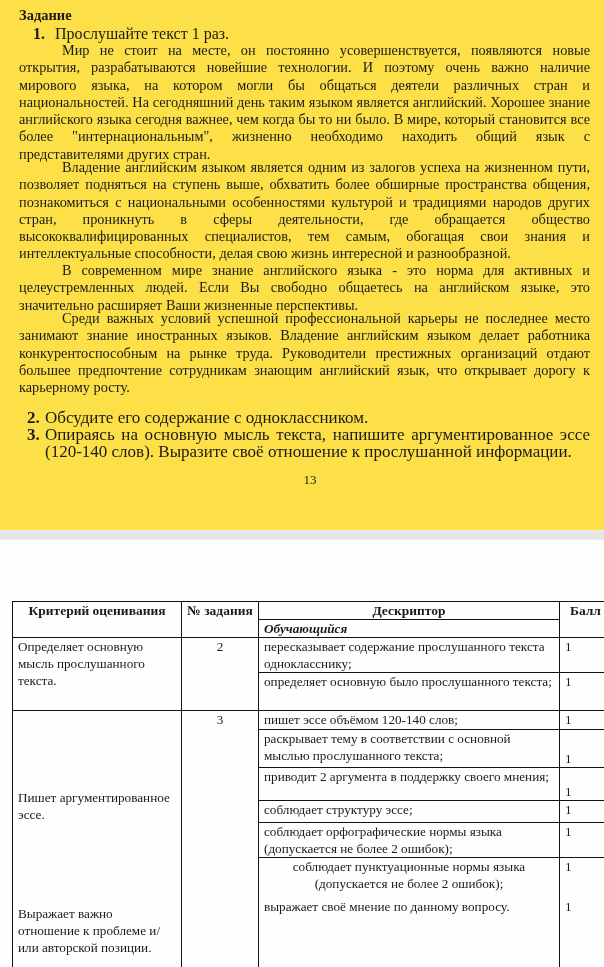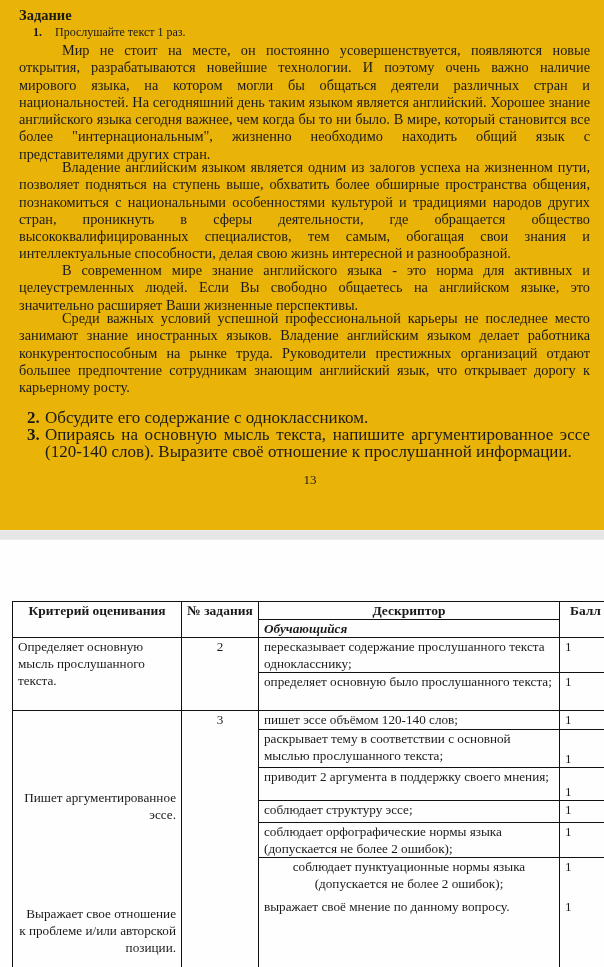--- a/index.html
+++ b/index.html
@@ -1,24 +1,24 @@
 <!DOCTYPE html>
 <html><head>
 <meta charset="utf-8">
 <style>
   * { box-sizing: border-box; margin: 0; padding: 0; }
   html, body { width: 604px; height: 967px; overflow: hidden; background: #ffffff; }
   body { position: relative; font-family: "Liberation Serif", "DejaVu Serif", serif; color: #1a1a1a; }
 
-  .page1 { position: absolute; left: 0; top: 0; width: 604px; height: 530px; background: #eab308; }
+  .page1 { position: absolute; left: 0; top: 0; width: 604px; height: 530px; background: #fde047; }
   .gap { position: absolute; left: 0; top: 530px; width: 604px; height: 10px; background: #e6e6e6; border-top: 1px solid #ededed; border-bottom: 1px solid #ededed; }
   .page2 { position: absolute; left: 0; top: 540px; width: 604px; height: 427px; background: #fefefe; }
 
   .heading { position: absolute; left: 19px; top: 7px; font-weight: bold; font-size: 14.5px; }
-  .item1 { position: absolute; left: 33px; top: 25px; font-size: 12px; }
+  .item1 { position: absolute; left: 33px; top: 25px; font-size: 16px; }
   .num { font-weight: bold; display: inline-block; width: 22px; }
 
   .body-text { position: absolute; left: 19px; width: 571px; font-size: 14.3px; line-height: 17.3px; text-align: justify; }
   .body-text p { text-indent: 43px; }
   .p1 { top: 42px; }
   .p2 { top: 159px; }
   .p3 { top: 262px; }
   .p4 { top: 310px; }
 
   .task { position: absolute; left: 27px; width: 563px; font-size: 17px; line-height: 17.3px; text-align: justify; padding-left: 18px; text-indent: -18px; }
@@ -32,21 +32,21 @@
   table.rubric td, table.rubric th { border: 1px solid #111; vertical-align: top; padding: 0 5px; }
   table.rubric th { font-weight: bold; font-size: 13.5px; text-align: center; height: 17px; padding-top: 0; }
   .c1 { width: 169px; }
   .c2 { width: 77px; }
   .c3 { width: 301px; }
   .c4 { width: 73px; }
   .center { text-align: center; }
   .italic-b { font-weight: bold; font-style: italic; }
   td.crit { padding-left: 15px; padding-top: 2px; }
   td.score { text-align: left; padding-left: 20px; }
-  .crit-block { display: block; text-align: right; }
+  .crit-block { display: block; }
   .spacer-b { display: block; height: 82px; }
   .score-bottom { vertical-align: bottom !important; }
   .nobot { border-bottom: none !important; text-align: center; }
   .notop { border-top: none !important; }
 </style>
 </head>
 <body>
 
 <div class="page1">
   <div class="heading">Задание</div>
@@ -107,21 +107,21 @@
   </tr>
   <tr style="height:38px;">
     <td>определяет основную было прослушанного текста;</td>
     <td class="score">1</td>
   </tr>
 
   <tr style="height:19px;">
     <td class="crit" rowspan="7" style="padding-top:78px;">
       <span class="crit-block">Пишет аргументированное эссе.</span>
       <span class="spacer-b"></span>
-      <span class="crit-block">Выражает свое отношение к проблеме и/или авторской позиции.</span>
+      <span class="crit-block">Выражает важно отношение к проблеме и/или авторской позиции.</span>
     </td>
     <td class="center" rowspan="7" style="padding-top:0;">3</td>
     <td>пишет эссе объёмом 120-140 слов;</td>
     <td class="score">1</td>
   </tr>
   <tr style="height:38px;">
     <td>раскрывает тему в соответствии с основной мыслью прослушанного текста;</td>
     <td class="score score-bottom">1</td>
   </tr>
   <tr style="height:33px;">

